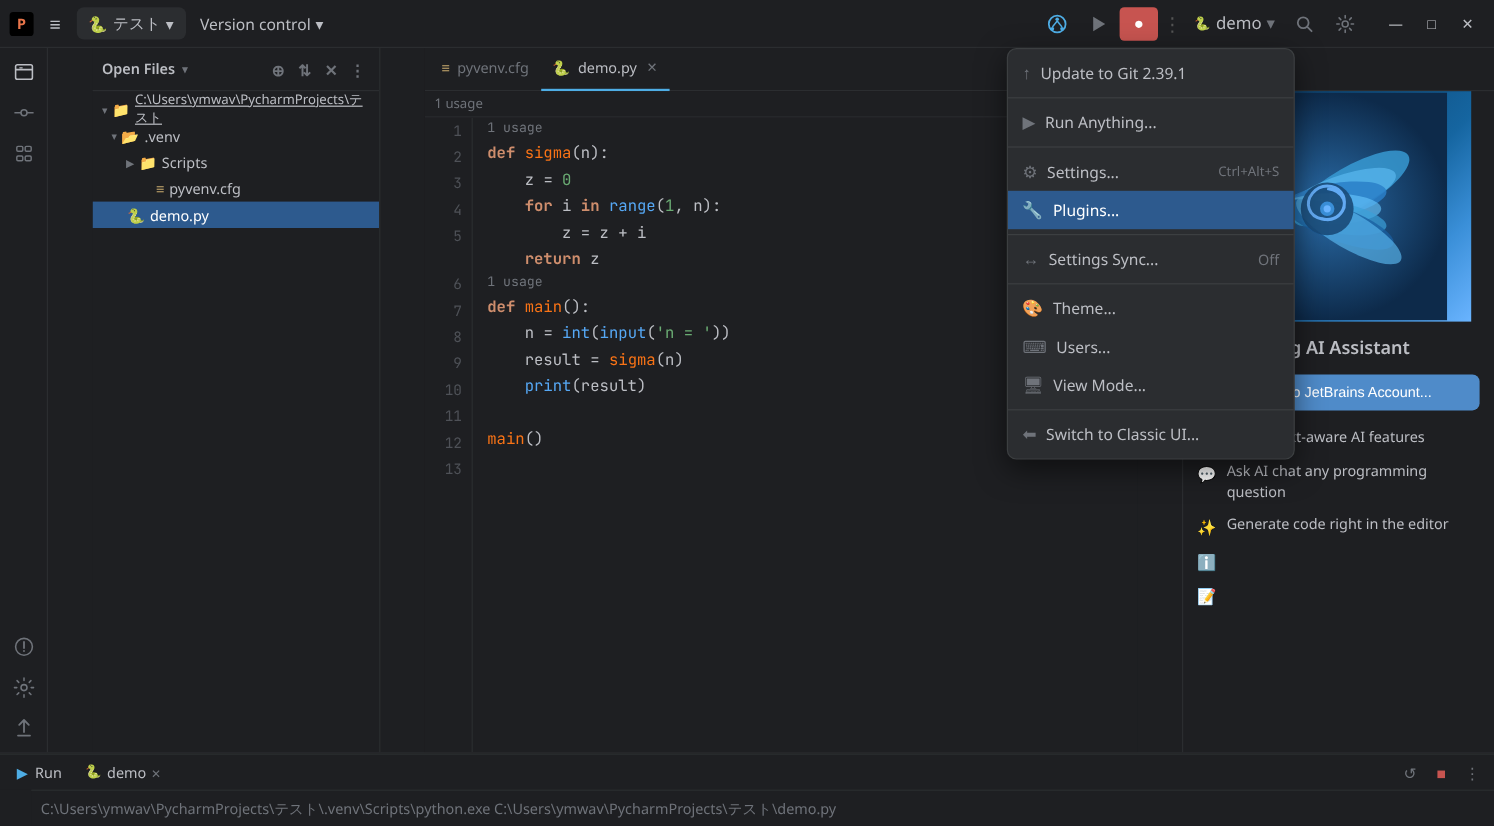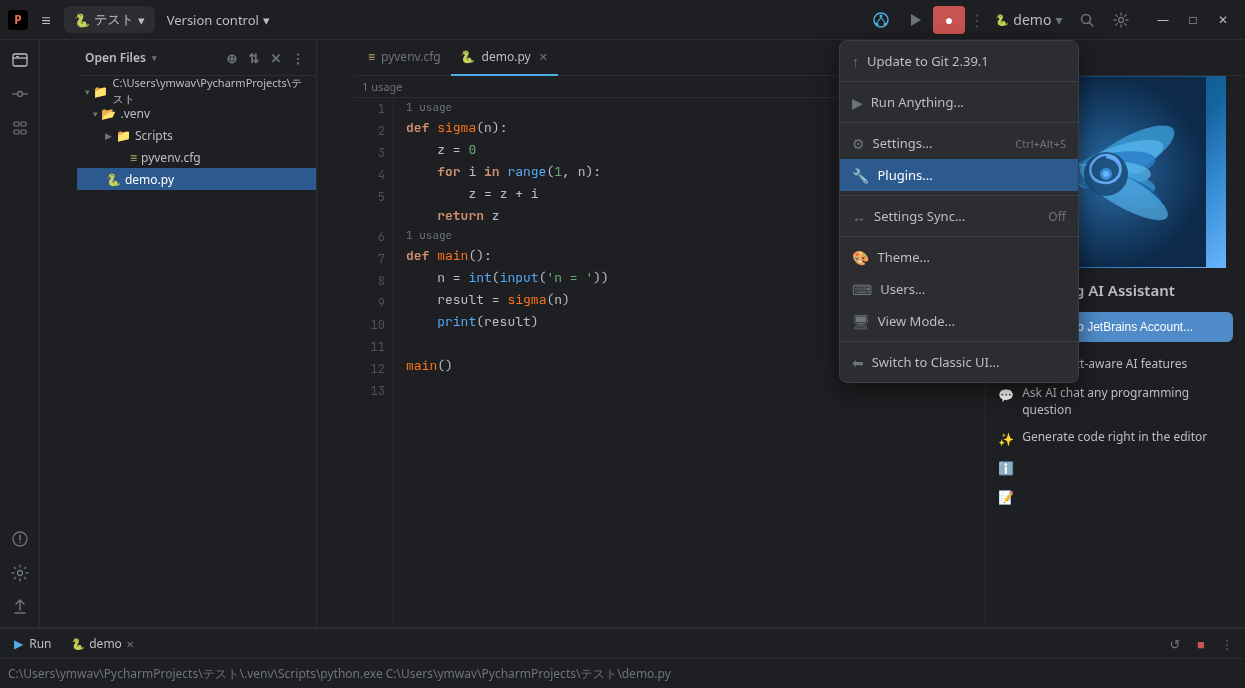--- a/index.html
+++ b/index.html
@@ -279,20 +279,21 @@
     .sync-off { margin-left: auto; color: #6f737a; font-size: 12px; }
 
     
     .status-bar {
       height: 30px;
       background: #1e1f22;
       border-top: 1px solid #2b2d30;
       display: flex; align-items: center;
       padding: 0 8px; font-size: 12px; color: #6f737a;
       gap: 8px;
+      margin-left: 26px;
     }
 
     
     .run-panel {
       height: 30px;
       background: #1e1f22;
       border-top: 1px solid #2b2d30;
       display: flex; align-items: center;
       padding: 0 4px; gap: 4px;
     }
@@ -438,21 +439,21 @@
           <div class="ft-btn">⇅</div>
           <div class="ft-btn">✕</div>
           <div class="ft-btn">⋮</div>
         </div>
       </div>
       <div class="file-tree-content">
 
         <div class="tree-item">
           <span class="folder-arrow">▾</span>
           <span class="file-icon folder">📁</span>
-          <span style="font-size:11px;">C:\Users\ymwav\PycharmProjects\テスト</span>
+          <span style="font-size:11px;text-decoration:underline;">C:\Users\ymwav\PycharmProjects\テスト</span>
         </div>
 
         <div class="tree-item tree-indent-1">
           <span class="folder-arrow">▾</span>
           <span class="file-icon folder">📂</span>
           <span>.venv</span>
         </div>
 
         <div class="tree-item tree-indent-2">
           <span class="folder-arrow">▶</span>

